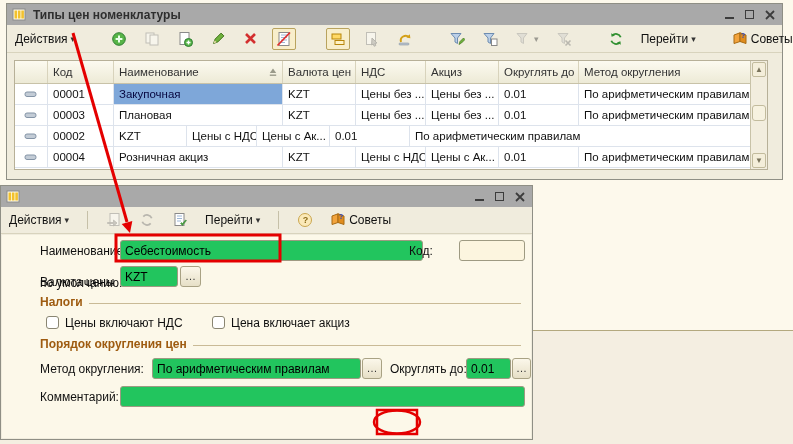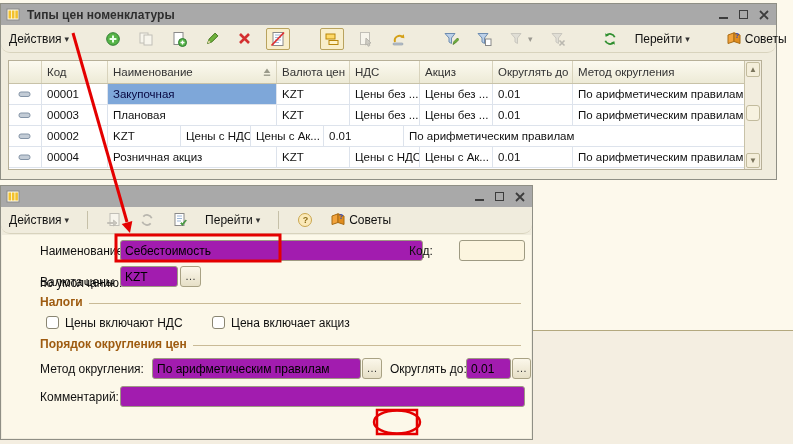--- a/index.html
+++ b/index.html
@@ -13,21 +13,21 @@
   .titlebar { height:21px; background:#a9a9a9; display:flex; align-items:center;
               padding:0 7px 0 5px; gap:6px; }
   .title { font-weight:bold; color:#2e2e2e; font-size:12px; white-space:nowrap; }
   .controls { margin-left:auto; display:flex; gap:11px; align-items:center; }
   .ctl { display:inline-block; cursor:default; }
   .ctl-min { width:9px; height:8px; border-bottom:2px solid #3c3c3c; }
   .ctl-max { width:9px; height:9px; border:1.5px solid #3c3c3c; }
 
   
   .toolbar { display:flex; align-items:center; height:28px; padding:0 5px; gap:11px;
-             border-bottom:1px solid #d8d3bd;border-radius:9px; }
+             border-bottom:1px solid #d8d3bd; }
   .tb-btn { display:inline-flex; align-items:center; gap:3px; padding:2px 3px; border-radius:2px; }
   .tb-txt { font-size:12px; color:#101010; white-space:nowrap; }
   .arr { font-size:9px; color:#333; }
   .tb-sep { width:1px; height:18px; background:#c6c0a8; margin:0 4px; }
   .gray { filter:grayscale(1) opacity(.45); }
   .pressed { border:1px solid #b9a35e; background:#f8eecb; }
 
   
   .table { position:absolute; left:7px; top:56px; width:754px; height:110px;
            background:#fff; border:1px solid #b7b098; }
@@ -48,41 +48,41 @@
   .sbtn { position:absolute; left:1px; width:14px; height:15px; background:#f4eeda;
           border:1px solid #c2bb9d; border-radius:2px; text-align:center;
           font-size:8px; color:#7a745c; line-height:14px; }
   .sthumb { position:absolute; left:1px; top:44px; width:14px; height:16px;
             background:#f7f2e0; border:1px solid #c2bb9d; border-radius:3px; }
 
   
   .dlg-body { position:absolute; left:1px; right:1px; top:49px; bottom:1px; background:#fcf8e9; }
   .lbl { position:absolute; font-size:12px; color:#101010; white-space:nowrap; }
   .inp { position:absolute; height:21px; border:1px solid #9e9a82; border-radius:3px;
-         background:#a21caf; font-family:"Liberation Sans",sans-serif; font-size:12px;
+         background:#22c55e; font-family:"Liberation Sans",sans-serif; font-size:12px;
          padding:1px 4px; color:#000; }
   .inp.ro { background:#fcf5df; }
   .dots { position:absolute; height:21px; border:1px solid #a9a284; border-radius:3px;
           background:linear-gradient(#fbf7ea,#e7e0c7); font-size:11px; line-height:17px;
           text-align:center; color:#333; padding:0; }
   .section { position:absolute; left:38px; right:10px; display:flex; align-items:center; gap:6px;
              font-weight:bold; font-size:12px; color:#9e5b10; }
   .section .rule { flex:1; height:1px; background:#c9ba96; margin-top:2px; }
   .cb { position:absolute; width:13px; height:13px; border:1px solid #8a8672;
         border-radius:3px; background:#fff; }
 
   .overlay { position:absolute; left:0; top:0; z-index:50; pointer-events:none; }
 </style>
 </head>
 <body>
 
 <div class="stage">
   <div class="ws-bottom"></div>
 
-  <div class="window" style="left:0; top:3px; width:777px; height:177px;">
+  <div class="window" style="left:6px; top:3px; width:777px; height:177px;">
     <div class="titlebar">
       <svg width="15" height="15">
         <rect x="1" y="2" width="12" height="11" fill="#fffbe8" stroke="#8c8c8c"></rect>
         <rect x="2.5" y="3.5" width="2.6" height="8" fill="#f2c12e"></rect>
         <rect x="5.9" y="3.5" width="2.6" height="8" fill="#f2c12e"></rect>
         <rect x="9.3" y="3.5" width="2.6" height="8" fill="#f2c12e"></rect>
       </svg>
       <span class="title">Типы цен номенклатуры</span>
       <span class="controls">
         <span class="ctl ctl-min"></span>

